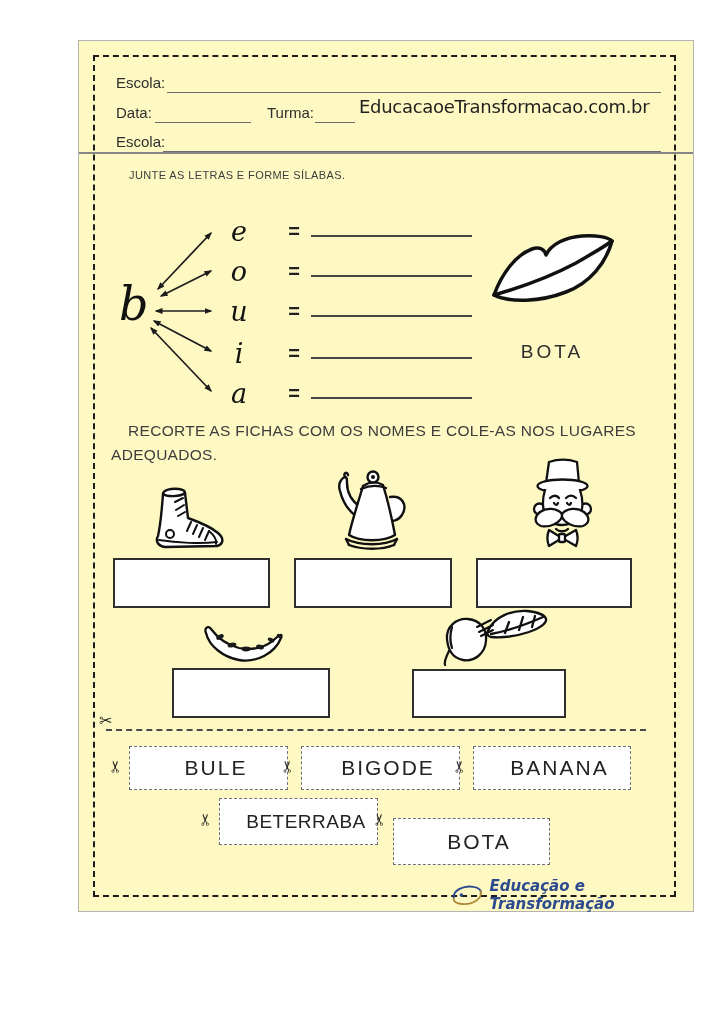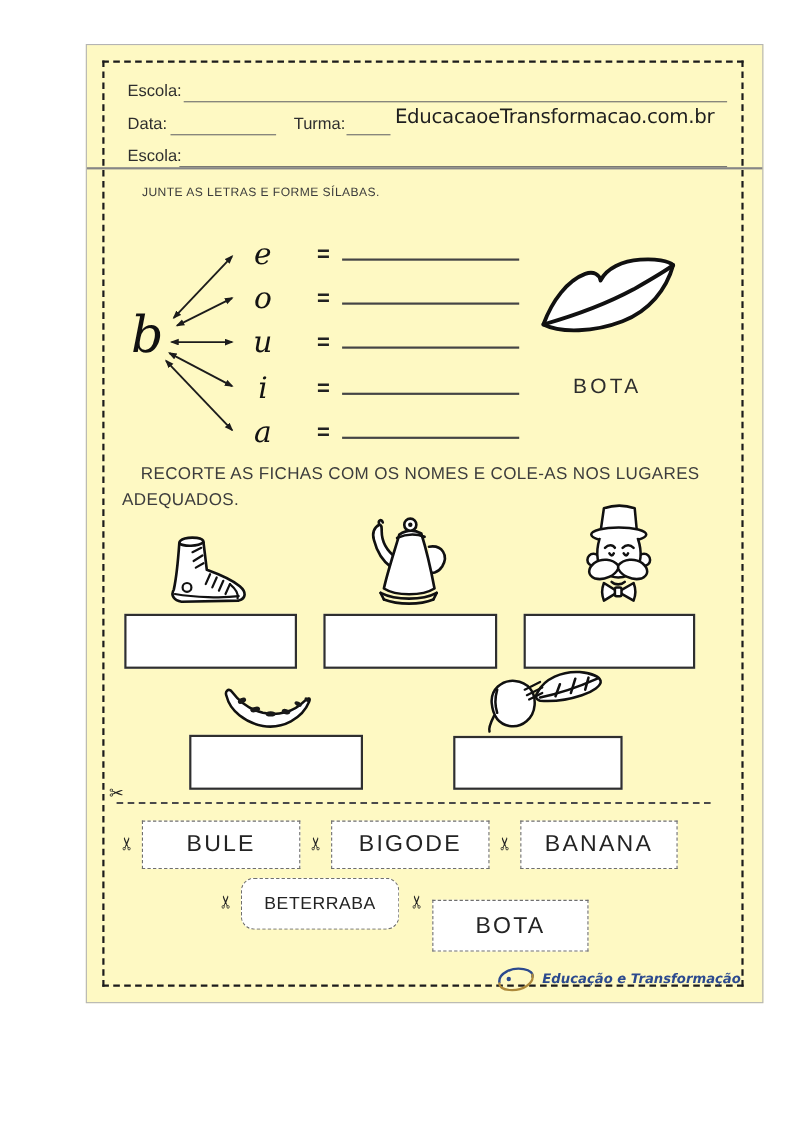--- a/index.html
+++ b/index.html
@@ -18,24 +18,24 @@
   .syl-eq{width:26px;margin-left:22px;font-size:20px;font-weight:700;color:#222;text-align:center;}
   .syl-line{width:161px;border-bottom:2px solid #454545;height:0;margin-left:4px;margin-top:10px;}
   .lips{position:absolute;left:409px;top:188px;}
   .boca{position:absolute;left:428px;top:300px;width:90px;text-align:center;font-size:19px;letter-spacing:3px;color:#2d2d2d;}
   .instr2{position:absolute;left:32px;top:378px;width:548px;font-size:15.5px;color:#3d3d3d;letter-spacing:0.3px;line-height:1.55;text-indent:17px;}
   .pic{position:absolute;}
   .paste-box{position:absolute;border:2px solid #2f2f2f;background:#fff;}
   .cutline{position:absolute;left:27px;top:688px;width:540px;border-top:2px dashed #4a4a4a;}
   .scissors{position:absolute;font-size:16px;color:#222;}
   .rot-up{transform:rotate(-90deg);}
-  .card{position:absolute;border:1.5px dashed #6f6f6f;background:#fff;display:flex;align-items:center;justify-content:center;font-size:21px;letter-spacing:2px;color:#232323;}
-  .card.small{font-size:16px;letter-spacing:0.5px;border-radius:12px;}
+  .card{position:absolute;border:1.5px dashed #6f6f6f;background:#fff;display:flex;align-items:center;justify-content:center;font-size:21px;letter-spacing:2px;color:#232323;padding-left:15px;}
+  .card.small{font-size:19px;letter-spacing:0.5px;}
   .footer-logo{position:absolute;left:372px;top:836px;display:flex;align-items:center;gap:6px;}
-  .footer-text{font-size:12px;font-style:italic;font-weight:bold;color:#2c4a8e;font-family:"DejaVu Sans",sans-serif;}
+  .footer-text{font-size:15px;font-style:italic;font-weight:bold;color:#2c4a8e;font-family:"DejaVu Sans",sans-serif;}
   svg{display:block;}
 </style>
 </head>
 <body>
 
 <div class="sheet">
   <div class="dash-frame"></div>
 
   <span class="lbl" style="left:37px;top:33px;">Escola:</span>
   <div class="wline" style="left:88px;top:51px;width:494px;"></div>

